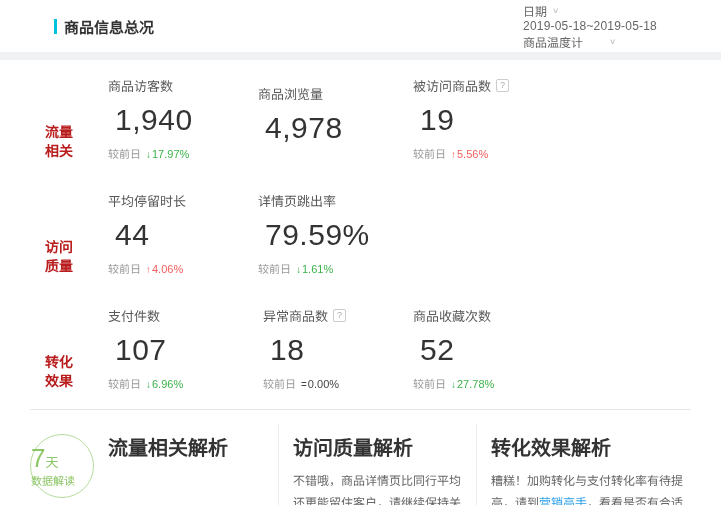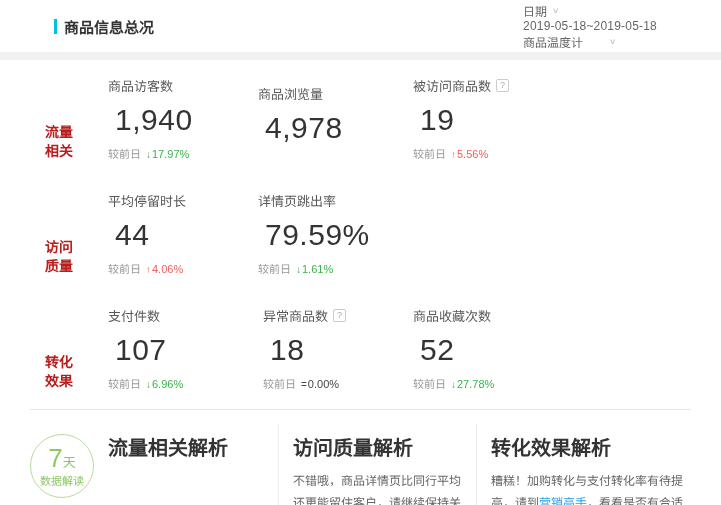--- a/index.html
+++ b/index.html
@@ -46,21 +46,21 @@
   .trend .arrow { font-size:10px; margin-right:1px; }
   .trend[data-dir="down"] { color:#3bb34a; }
   .trend[data-dir="up"]   { color:#f2605c; }
   .trend[data-dir="flat"] { color:#444; }
   .divider { border-top:1px solid #e8e8e8; margin:4px 30px 0; }
   
   .insights { display:flex; align-items:flex-start; padding:14px 20px 0 30px; }
   .badge {
     width:64px; height:64px; margin-top:10px; flex:0 0 64px;
     border:1px solid #b8dd9c; border-radius:50%;
-    display:flex; flex-direction:column; align-items:center; justify-content:center;
+    display:flex; flex-direction:column; justify-content:center;
     color:#8cc665;
   }
   .b-big { font-size:26px; line-height:26px; }
   .b-small { font-size:13px; }
   .b-cap { font-size:11px; margin-top:1px; }
   .icol { padding:8px 14px 0 14px; height:100px; }
   .icol.c1 { width:184px; }
   .icol.c2 { width:198px; border-left:1px solid #ececec; }
   .icol.c3 { flex:1; border-left:1px solid #ececec; }
   .i-title { font-size:20px; font-weight:bold; color:#333; margin-bottom:10px; }

